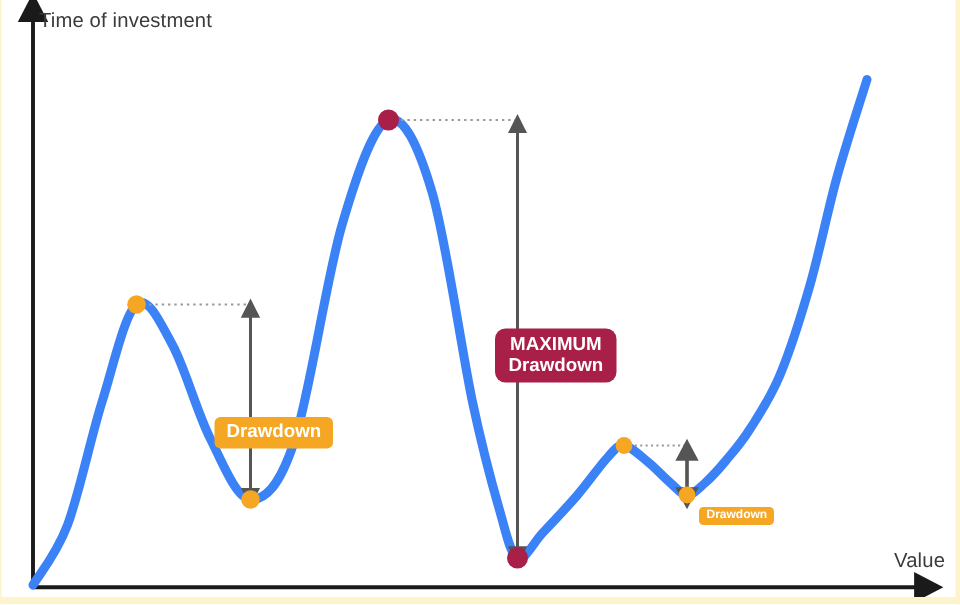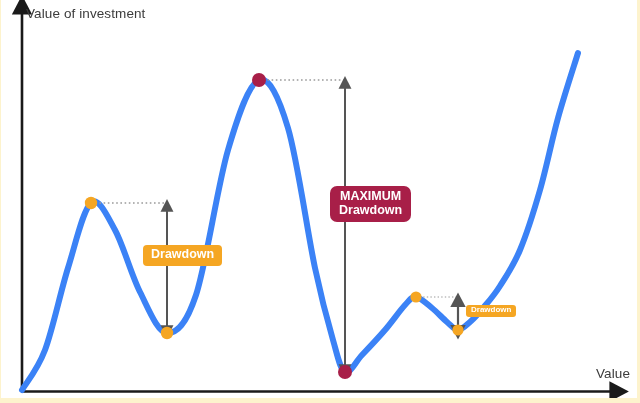--- a/index.html
+++ b/index.html
@@ -44,20 +44,21 @@
   #xlabel { left: 596px; top: 366px; }
 
   .tag {
     position: absolute;
     color: #ffffff;
     font-weight: bold;
     white-space: nowrap;
     text-align: center;
     line-height: 1.08;
     box-sizing: border-box;
+    margin-top: 33px;
   }
   .tag-orange { background: #f5a623; }
   .tag-maroon { background: #a81f48; }
 
   #tag-dd1 {
     left: 143px; top: 245px;
     padding: 3px 8px 4px 8px;
     border-radius: 4px;
     font-size: 12.5px;
   }
@@ -120,21 +121,21 @@
 
     <g>
       <line x1="416" y1="297" x2="460" y2="297" stroke="#9a9a9a" stroke-width="1.2" stroke-dasharray="1.4 2.2"></line>
       <line x1="458" y1="326" x2="458" y2="304" stroke="#555555" stroke-width="2.1" marker-end="url(#annArrowUpSm)"></line>
       <line x1="458" y1="306" x2="458" y2="328" stroke="#555555" stroke-width="2.1" marker-end="url(#annArrowUpSm)"></line>
       <circle cx="416" cy="297" r="5.6" fill="#f5a623"></circle>
       <circle cx="458" cy="330" r="5.6" fill="#f5a623"></circle>
     </g>
   </svg>
 
-  <div class="axis-label" id="ylabel">Value of investment</div>
+  <div class="axis-label" id="ylabel">Time of investment</div>
   <div class="axis-label" id="xlabel">Value</div>
 
   <div class="tag tag-orange" id="tag-dd1">Drawdown</div>
 
   <div class="tag tag-maroon" id="tag-max">
     <div>MAXIMUM</div>
     <div>Drawdown</div>
   </div>
 
   <div class="tag tag-orange" id="tag-dd3">Drawdown</div>

